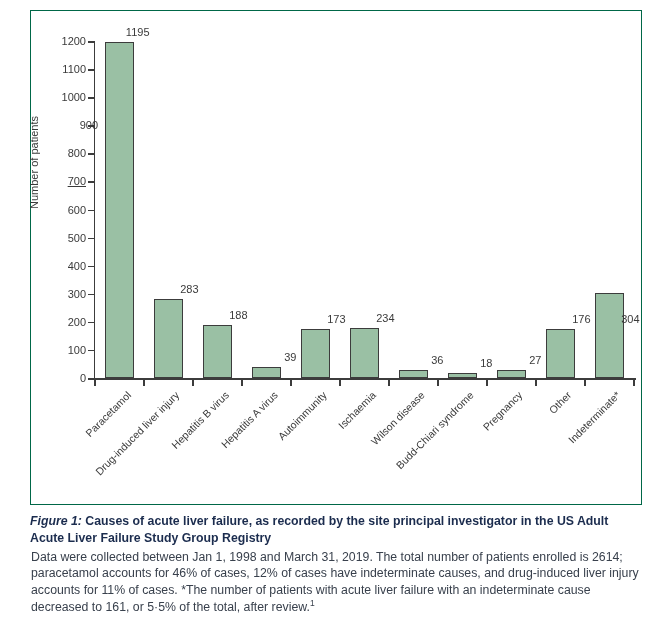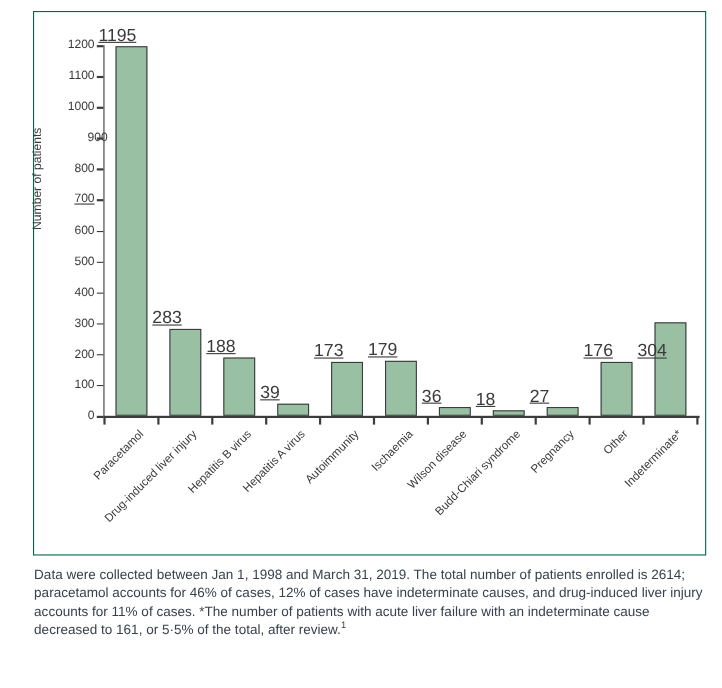--- a/index.html
+++ b/index.html
@@ -13,21 +13,21 @@
   }
   #plot{position:absolute;left:0;top:0;width:656px;height:625px;pointer-events:none;}
   .axis-line{position:absolute;background:#3c3c3c;}
   .ytick{position:absolute;height:1.5px;width:6px;background:#3c3c3c;}
   .xtick{position:absolute;width:1.5px;height:6px;background:#3c3c3c;}
   .ytick-label{
     position:absolute;width:40px;text-align:right;font-size:11px;color:#3a3a3a;line-height:13px;
   }
   .bar{position:absolute;background:#9ac0a4;border:1.3px solid #3c3c3c;box-sizing:border-box;}
   .bar-value{
-    position:absolute;width:60px;text-align:left;font-size:16px;color:#3a3a3a;line-height:13px;text-decoration:underline;
+    position:absolute;width:60px;text-align:right;font-size:11px;color:#3a3a3a;line-height:13px;
   }
   .cat-label{
     position:absolute;white-space:nowrap;font-size:10.5px;color:#3a3a3a;height:12px;line-height:12px;
     transform:rotate(-45deg);transform-origin:100% 50%;text-align:right;
   }
   #ylabel{
     position:absolute;left:28px;top:209px;width:0;height:0;
     font-size:11px;color:#3a3a3a;white-space:nowrap;
     transform:rotate(-90deg) translate(-50%,0);transform-origin:0 0;
   }
@@ -101,21 +101,21 @@
       <div class="bar" style="left: 203px; top: 325.203px; width: 29px; height: 52.7967px; background: rgb(154, 192, 164); border-color: rgb(60, 60, 60);"></div>
       <div class="bar-value" style="left: 187.5px; top: 309.203px;">188</div>
       <div class="cat-label" style="right: 429.5px; top: 387px;">Hepatitis B virus</div>
       <div class="bar" style="left: 252px; top: 367.048px; width: 29px; height: 10.9525px; background: rgb(154, 192, 164); border-color: rgb(60, 60, 60);"></div>
       <div class="bar-value" style="left: 236.5px; top: 351.048px;">39</div>
       <div class="cat-label" style="right: 380.5px; top: 387px;">Hepatitis A virus</div>
       <div class="bar" style="left: 301px; top: 329.416px; width: 29px; height: 48.5842px; background: rgb(154, 192, 164); border-color: rgb(60, 60, 60);"></div>
       <div class="bar-value" style="left: 285.5px; top: 313.416px;">173</div>
       <div class="cat-label" style="right: 331.5px; top: 387px;">Autoimmunity</div>
       <div class="bar" style="left: 350px; top: 327.731px; width: 29px; height: 50.2692px; background: rgb(154, 192, 164); border-color: rgb(60, 60, 60);"></div>
-      <div class="bar-value" style="left: 334.5px; top: 311.731px;">179</div>
+      <div class="bar-value" style="left: 334.5px; top: 311.731px;">234</div>
       <div class="cat-label" style="right: 282.5px; top: 387px;">Ischaemia</div>
       <div class="bar" style="left: 399px; top: 369.856px; width: 29px; height: 8.14417px; background: rgb(154, 192, 164); border-color: rgb(60, 60, 60);"></div>
       <div class="bar-value" style="left: 383.5px; top: 353.856px;">36</div>
       <div class="cat-label" style="right: 233.5px; top: 387px;">Wilson disease</div>
       <div class="bar" style="left: 448px; top: 372.945px; width: 29px; height: 5.055px; background: rgb(154, 192, 164); border-color: rgb(60, 60, 60);"></div>
       <div class="bar-value" style="left: 432.5px; top: 356.945px;">18</div>
       <div class="cat-label" style="right: 184.5px; top: 387px;">Budd-Chiari syndrome</div>
       <div class="bar" style="left: 497px; top: 370.418px; width: 29px; height: 7.5825px; background: rgb(154, 192, 164); border-color: rgb(60, 60, 60);"></div>
       <div class="bar-value" style="left: 481.5px; top: 354.418px;">27</div>
       <div class="cat-label" style="right: 135.5px; top: 387px;">Pregnancy</div>
@@ -124,16 +124,17 @@
       <div class="cat-label" style="right: 86.5px; top: 387px;">Other</div>
       <div class="bar" style="left: 595px; top: 292.627px; width: 29px; height: 85.3733px; background: rgb(154, 192, 164); border-color: rgb(60, 60, 60);"></div>
       <div class="bar-value" style="left: 579.5px; top: 276.627px; margin-top: 36px;">304</div>
       <div class="cat-label" style="right: 37.5px; top: 387px;">Indeterminate*</div>
     </div>
 
   <div id="ylabel">Number of patients</div>
 
 
   <div id="caption">
+    <p class="cap-title"><span class="fig-num">Figure 1:</span><span> Causes of acute liver failure, as recorded by the site principal investigator in the US Adult Acute Liver Failure Study Group Registry</span></p>
     <p class="cap-body"><span>Data were collected between Jan 1, 1998 and March 31, 2019. The total number of patients enrolled is 2614; paracetamol accounts for 46% of cases, 12% of cases have indeterminate causes, and drug-induced liver injury accounts for 11% of cases. *The number of patients with acute liver failure with an indeterminate cause decreased to 161, or 5·5% of the total, after review.</span><sup>1</sup></p>
   </div>
 
 </div>
 
 </body></html>

